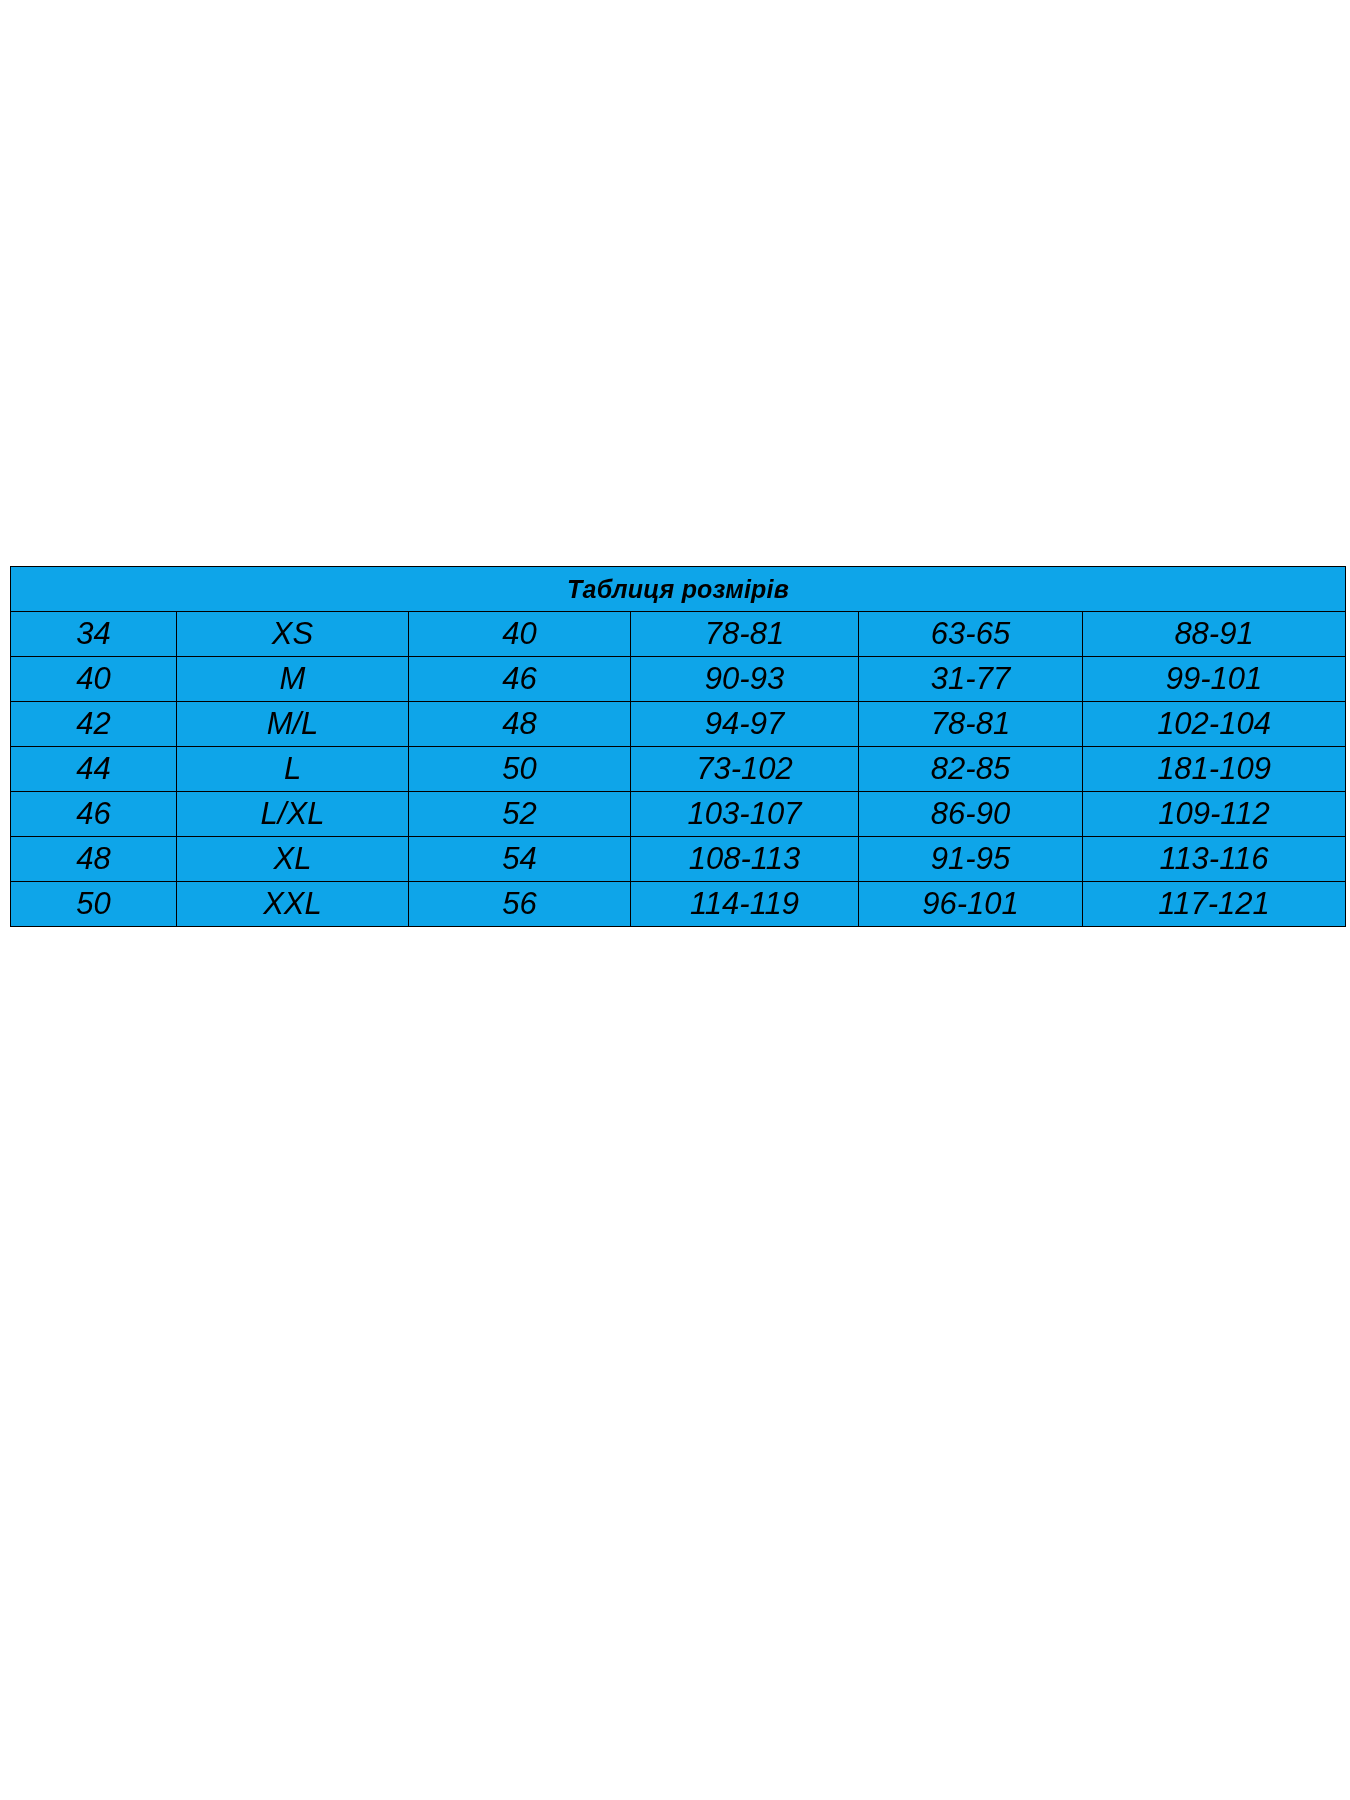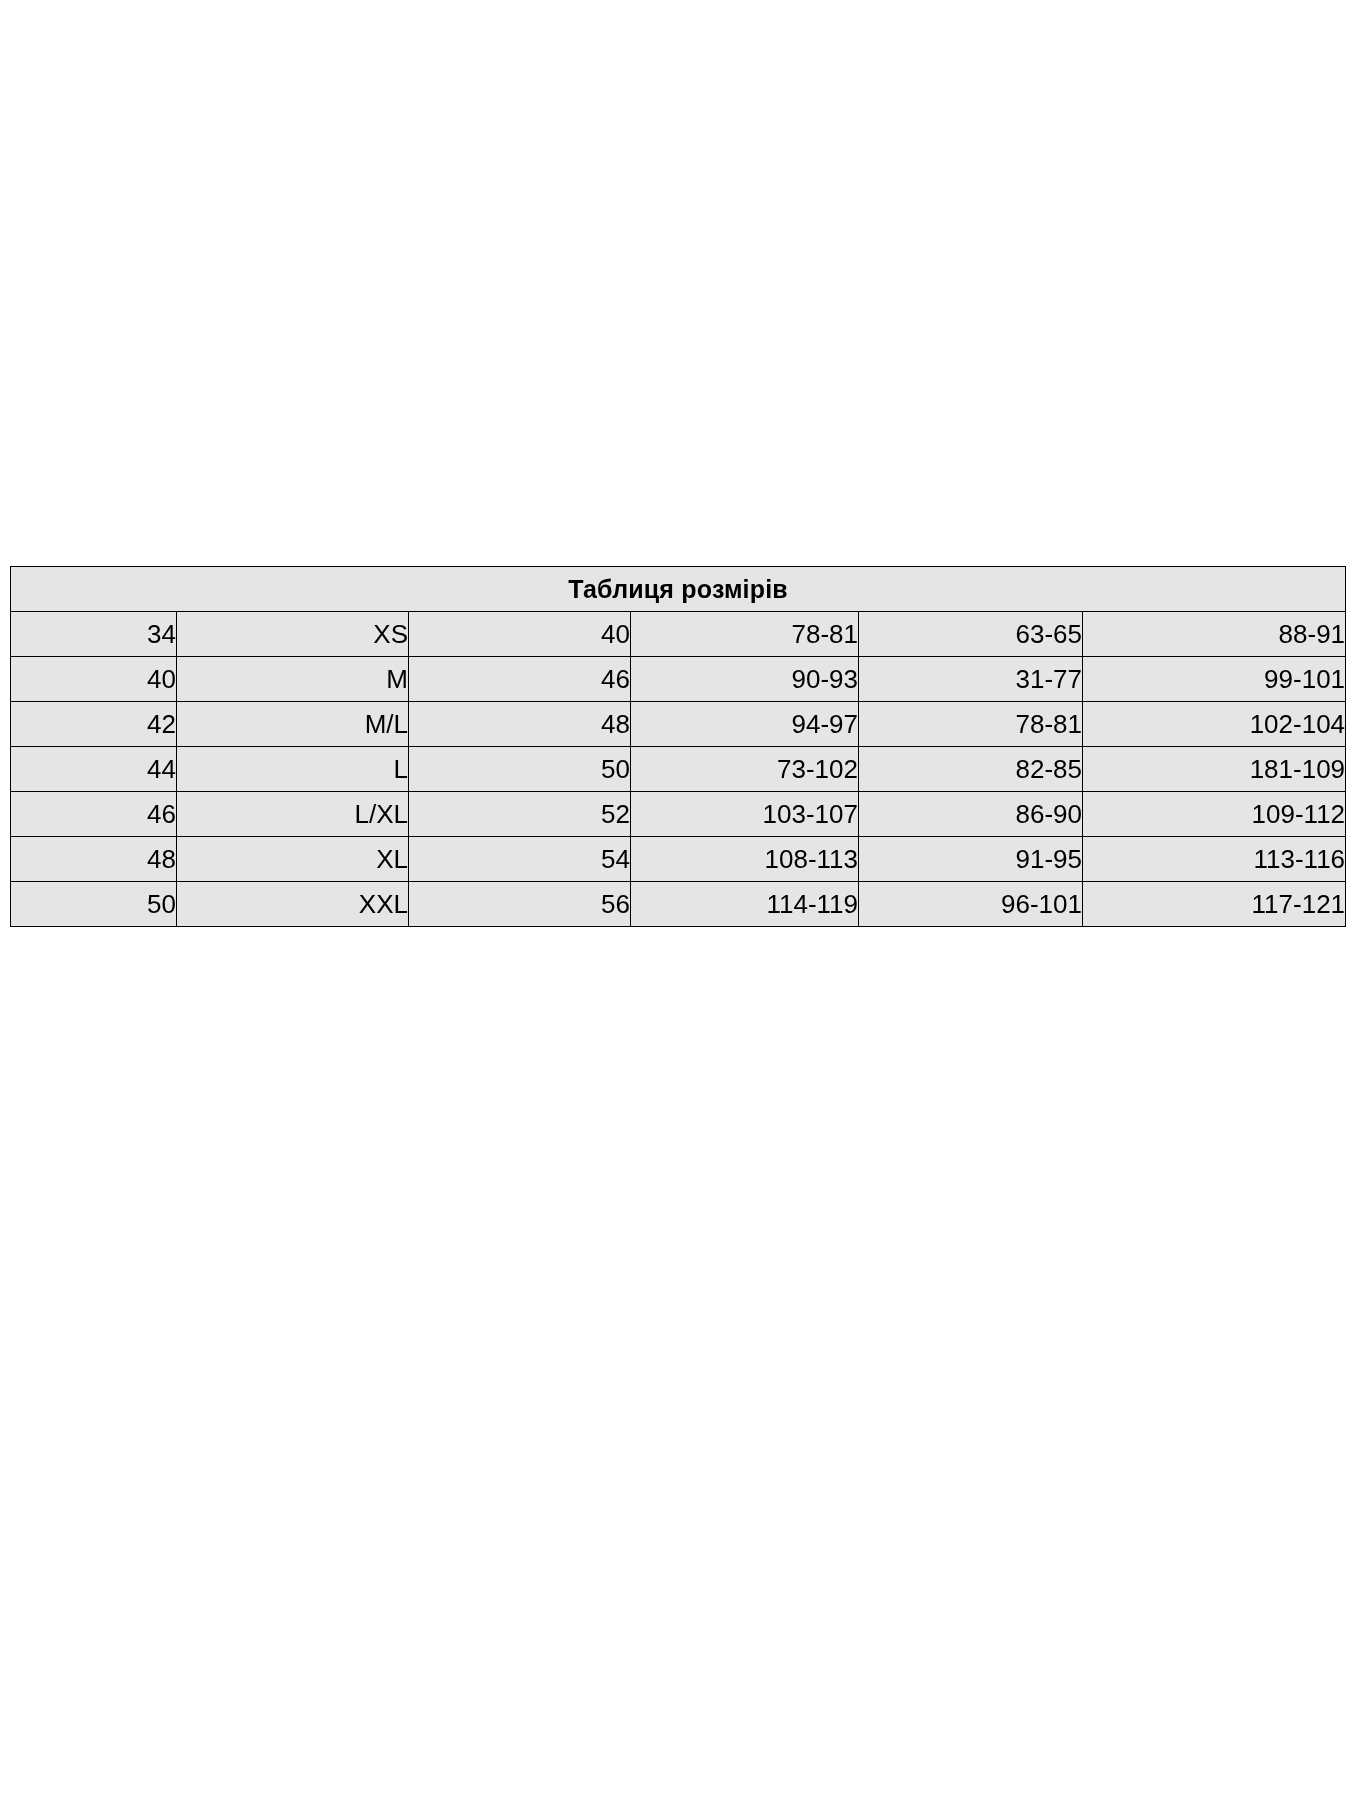--- a/index.html
+++ b/index.html
@@ -25,21 +25,22 @@
   .table-wrap {
     position: absolute;
     left: 10px;
     top: 566px;
     width: 1340px;
   }
   table.size-chart {
     border-collapse: collapse;
     width: 1335px;
     table-layout: fixed;
-    background: #e5e5e5;
+    background: #0ea5e9;
+    font-style: italic;
   }
   table.size-chart td,
   table.size-chart th {
     border: 1px solid #000000;
     padding: 0;
     vertical-align: middle;
   }
   .title-cell {
     text-align: center;
     font-weight: bold;
@@ -52,24 +53,24 @@
     font-weight: bold;
     font-size: 24px;
     height: 88px;
     line-height: 1.22;
     padding: 0 6px;
   }
   .head-cell.eu {
     font-size: 23px;
   }
   .data-cell {
-    font-size: 26px;
+    font-size: 31px;
     height: 44px;
     padding-left: 10px;
-    text-align: right;
+    text-align: center;
     white-space: nowrap;
   }
   col.c-eu      { width: 166px; }
   col.c-intl    { width: 232px; }
   col.c-ua      { width: 222px; }
   col.c-chest   { width: 228px; }
   col.c-waist   { width: 224px; }
   col.c-hips    { width: 263px; }
 </style>
 </head>

